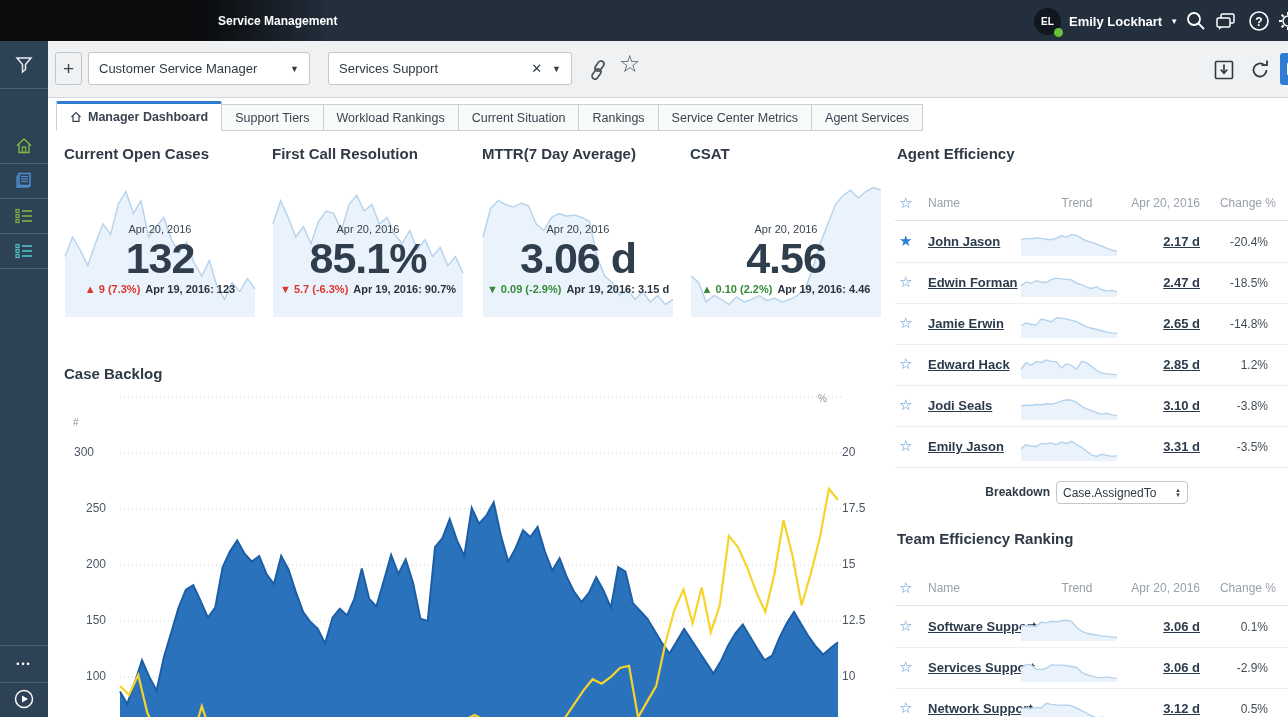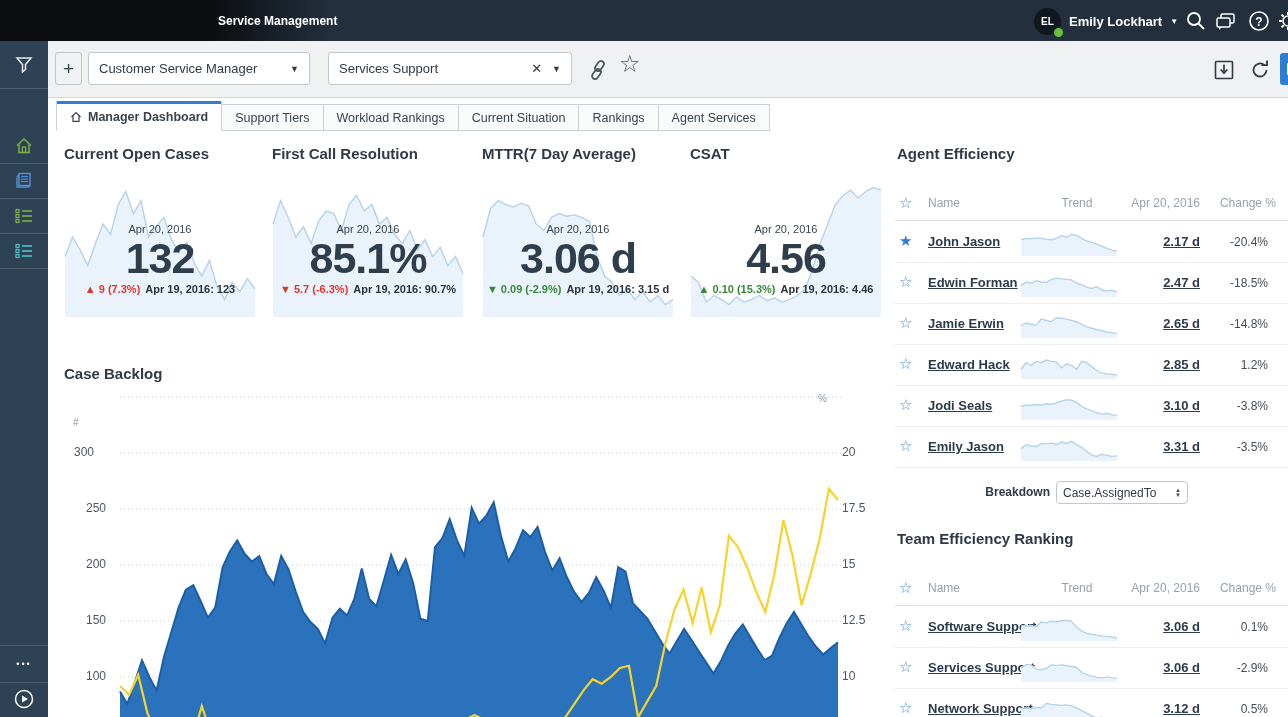--- a/index.html
+++ b/index.html
@@ -236,20 +236,23 @@
     <div class="tab">
         <span>Workload Rankings</span>
       </div>
     <div class="tab">
         <span>Current Situation</span>
       </div>
     <div class="tab">
         <span>Rankings</span>
       </div>
     <div class="tab">
+        <span>Service Center Metrics</span>
+      </div>
+    <div class="tab">
         <span>Agent Services</span>
       </div>
   </div>
 
   <span class="kpit" style="left:64px">Current Open Cases</span>
   <span class="kpit" style="left:272px">First Call Resolution</span>
   <span class="kpit" style="left:482px">MTTR(7 Day Average)</span>
   <span class="kpit" style="left:690px">CSAT</span>
 
   <div class="kpi" style="left:64px">
@@ -286,21 +289,21 @@
     </div>
   </div>
   <div class="kpi" style="left:690px">
     <svg width="192" height="134">
         <polygon points="1.0,93.0 8.6,99.5 16.2,119.0 23.8,112.5 31.4,116.4 39.0,121.6 46.6,113.8 54.2,119.0 61.8,116.4 69.4,112.5 77.0,117.7 84.6,115.1 92.2,119.0 99.8,116.4 107.4,112.5 115.0,106.0 122.6,86.5 130.2,60.5 137.8,41.0 145.4,21.5 153.0,12.4 160.6,7.2 168.2,15.0 175.8,8.5 183.4,4.6 191.0,7.2 191,134 1,134" fill="#eaf3fb"></polygon>
         <polyline points="1.0,93.0 8.6,99.5 16.2,119.0 23.8,112.5 31.4,116.4 39.0,121.6 46.6,113.8 54.2,119.0 61.8,116.4 69.4,112.5 77.0,117.7 84.6,115.1 92.2,119.0 99.8,116.4 107.4,112.5 115.0,106.0 122.6,86.5 130.2,60.5 137.8,41.0 145.4,21.5 153.0,12.4 160.6,7.2 168.2,15.0 175.8,8.5 183.4,4.6 191.0,7.2" fill="none" stroke="#b5d2ec" stroke-width="1.4"></polyline>
       </svg>
     <div class="kbody">
       <span class="kdate">Apr 20, 2016</span>
       <span class="kval">4.56</span>
-      <span class="kdelta"><b style="color: rgb(53, 138, 56);">▲ 0.10 (15.3%)</b><span class="kprev">Apr 19, 2016: 4.46</span></span>
+      <span class="kdelta"><b style="color: rgb(53, 138, 56);">▲ 0.10 (2.2%)</b><span class="kprev">Apr 19, 2016: 4.46</span></span>
     </div>
   </div>
 
   <span class="ctitle">Case Backlog</span>
   <span class="axunit" style="left:73px;top:417px">#</span>
   <span class="axunit" style="left:818px;top:393px">%</span>
   <div class="ticks" style="left:58px;width:48px;text-align:right">
       <div style="position: absolute; left: 0px; right: 12px; top: 54px;">300</div>
       <div style="position: absolute; left: 0px; right: 0px; top: 110px;">250</div>
       <div style="position: absolute; left: 0px; right: 0px; top: 166px;">200</div>

